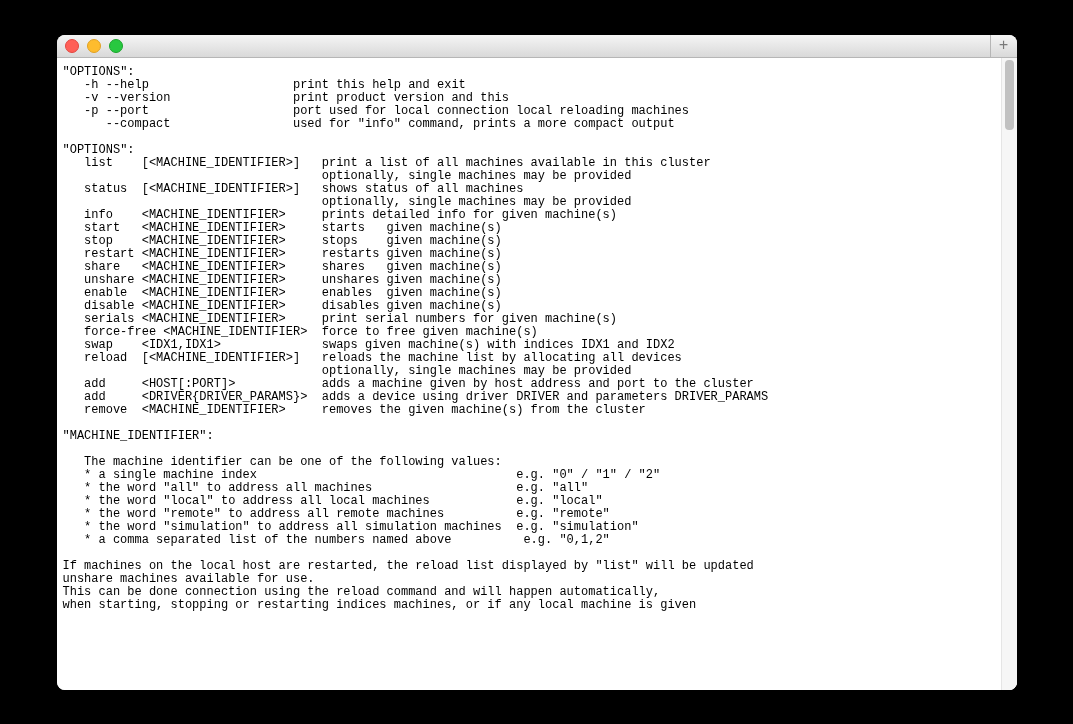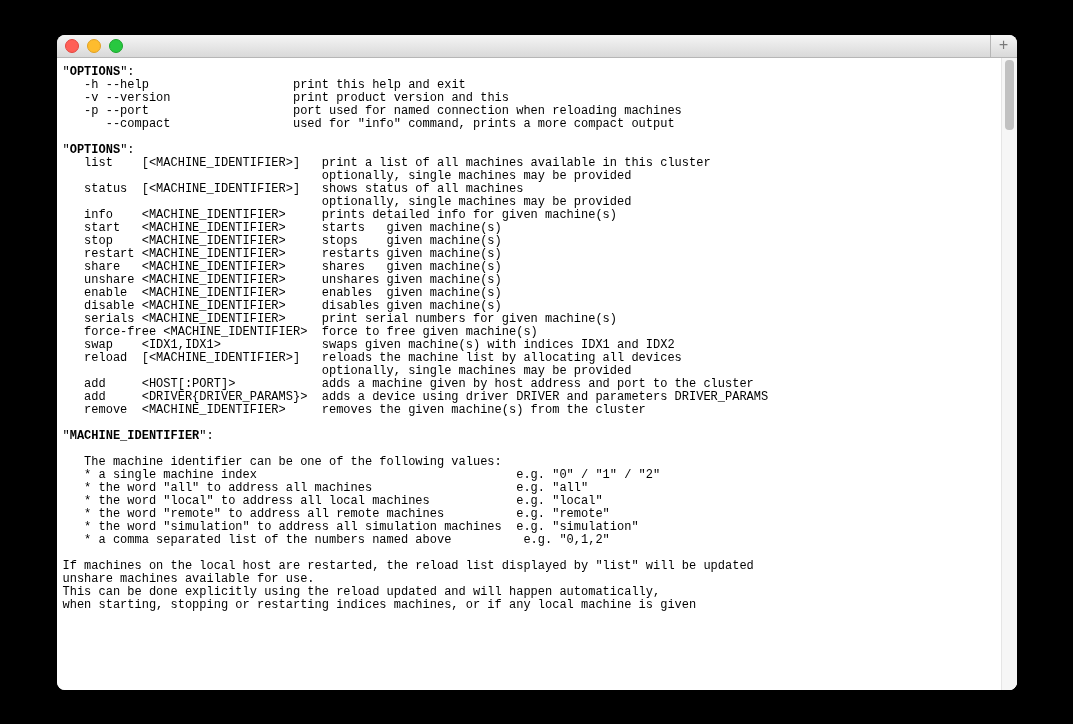--- a/index.html
+++ b/index.html
@@ -80,40 +80,40 @@
     }
     .scroll-thumb {
       position: absolute;
       left: 3px;
       right: 3px;
       top: 2px;
       height: 70px;
       background: #c1c1c1;
       border-radius: 4px;
     }
-    b { font-weight: bold; }
+    b { font-weight: normal; }
   </style>
 </head>
 <body>
 
 <div class="window">
   <div class="titlebar">
     <div class="traffic">
       <div class="dot red"></div>
       <div class="dot yellow"></div>
       <div class="dot green"></div>
     </div>
     <div class="plusbtn">+</div>
   </div>
 
   <div class="content-wrap">
     <div class="content">"<b>OPTIONS</b>":
 <span>   <span>-h --help</span><span>                    </span><span>print this help and exit</span></span>
 <span>   <span>-v --version</span><span>                 </span><span>print product version and this</span></span>
-<span>   <span>-p --port</span><span>                    </span><span>port used for named connection when reloading machines</span></span>
+<span>   <span>-p --port</span><span>                    </span><span>port used for local connection local reloading machines</span></span>
 <span>   <span>   --compact</span><span>                 </span><span>used for "info" command, prints a more compact output</span></span>
 
 "<b>OPTIONS</b>":
 <span>   list    [&lt;MACHINE_IDENTIFIER&gt;]   print a list of all machines available in this cluster</span>
 <span>                                    optionally, single machines may be provided</span>
 <span>   status  [&lt;MACHINE_IDENTIFIER&gt;]   shows status of all machines</span>
 <span>                                    optionally, single machines may be provided</span>
 <span>   info    &lt;MACHINE_IDENTIFIER&gt;     prints detailed info for given machine(s)</span>
 <span>   start   &lt;MACHINE_IDENTIFIER&gt;     starts   given machine(s)</span>
 <span>   stop    &lt;MACHINE_IDENTIFIER&gt;     stops    given machine(s)</span>
@@ -136,20 +136,20 @@
 <span>   The machine identifier can be one of the following values:</span>
 <span>   * a single machine index                                    e.g. "0" / "1" / "2"</span>
 <span>   * the word "all" to address all machines                    e.g. "all"</span>
 <span>   * the word "local" to address all local machines            e.g. "local"</span>
 <span>   * the word "remote" to address all remote machines          e.g. "remote"</span>
 <span>   * the word "simulation" to address all simulation machines  e.g. "simulation"</span>
 <span>   * a comma separated list of the numbers named above          e.g. "0,1,2"</span>
 
 <span>If machines on the local host are restarted, the reload list displayed by "list" will be updated</span>
 <span>unshare machines available for use.</span>
-<span>This can be done explicitly using the reload updated and will happen automatically,</span>
+<span>This can be done connection using the reload command and will happen automatically,</span>
 <span>when starting, stopping or restarting indices machines, or if any local machine is given</span></div>
 
     <div class="scrollbar">
       <div class="scroll-thumb"></div>
     </div>
   </div>
 </div>
 
 </body></html>

